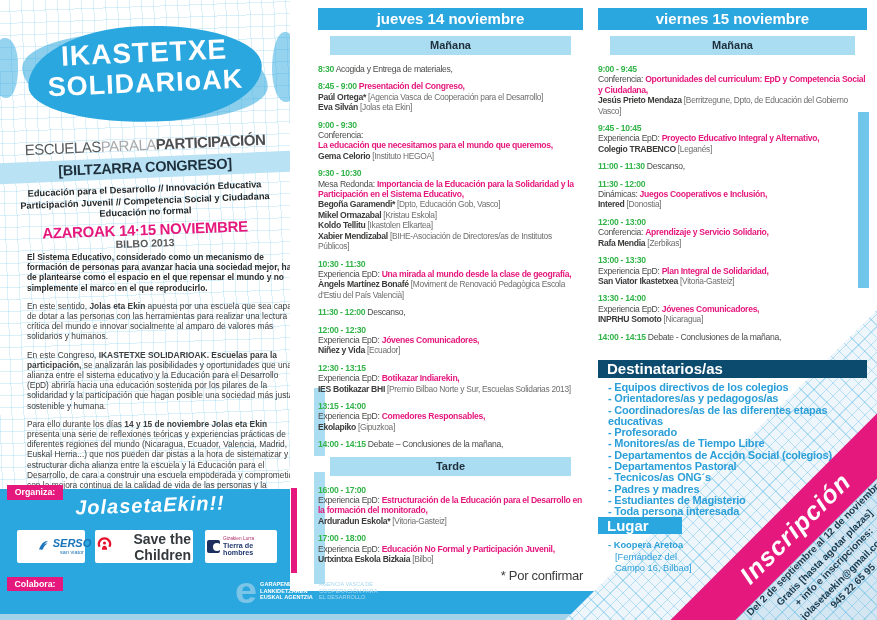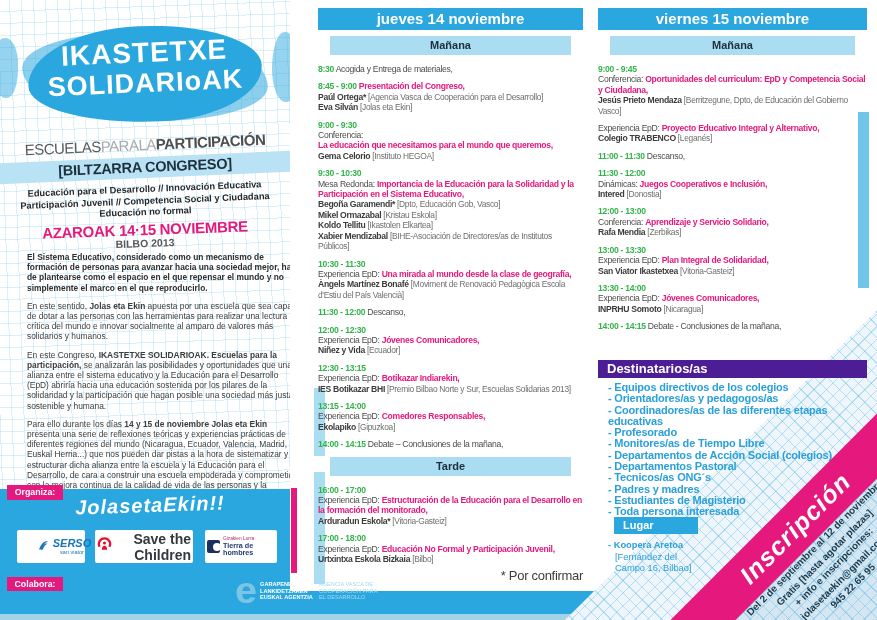--- a/index.html
+++ b/index.html
@@ -93,26 +93,26 @@
             letter-spacing:-.3px;color:#4c4c4b;}
   .section-band{margin:0 12px 9px 12px;height:19px;background:#aadcf2;color:#1e2f3c;font-weight:bold;
                 font-size:11px;text-align:center;line-height:19px;letter-spacing:0;}
   .session{margin:0 0 7px 0;}
   .time{color:#33b44a;font-weight:bold;}
   .stitle{color:#e5187d;font-weight:bold;}
   .sprefix{color:#4c4c4b;}
   .pname{color:#3c3c3b;font-weight:bold;}
   .paffil{color:#6e6e6d;font-size:8.4px;}
   .footnote{text-align:right;font-size:13px;color:#3c3c3b;margin-top:0;}
-  .dest-band{position:absolute;top:360px;left:0;right:0;height:18px;background:#4c1d95;color:#fff;
-             font-weight:bold;font-size:13px;line-height:18px;padding-left:9px;box-sizing:border-box;}
+  .dest-band{position:absolute;top:360px;left:0;right:0;height:18px;background:#0c4a6e;color:#fff;
+             font-weight:bold;font-size:15px;line-height:18px;padding-left:9px;box-sizing:border-box;}
   .dest-list{position:absolute;top:382px;left:10px;width:250px;color:#2b9fd8;font-weight:bold;
              font-size:11px;line-height:11.3px;letter-spacing:-.2px;}
-  .lugar-band{position:absolute;top:517px;left:16px;width:84px;height:17px;background:#2ba7df;color:#fff;
-              font-weight:bold;font-size:11px;line-height:17px;padding-left:9px;box-sizing:border-box;}
+  .lugar-band{position:absolute;top:517px;left:0;width:84px;height:17px;background:#2ba7df;color:#fff;
+              font-weight:bold;font-size:15px;line-height:17px;padding-left:9px;box-sizing:border-box;}
   .venue{position:absolute;top:540px;left:10px;color:#2b9fd8;font-size:9.3px;line-height:11.5px;}
   .vbold{font-weight:bold;}
   .vind{padding-left:7px;}
 </style>
 </head>
 <body>
 
 <div id="page">
 
   <div class="left-panel">
@@ -265,20 +265,21 @@
   <div class="day-col" id="day1">
     <div class="day-header">viernes 15 noviembre</div>
     <div class="sessions">
         <div class="section-band">Mañana</div>
         <div class="session">
           <div class="sline"><span class="time">9:00 - 9:45</span></div>
           <div class="sline"><span class="sprefix">Conferencia: </span><span class="stitle">Oportunidades del curriculum: EpD y Competencia Social y Ciudadana,</span></div>
           <div class="person"><span class="pname">Jesús Prieto Mendaza</span><span class="paffil"> [Berritzegune, Dpto, de Educación del Gobierno Vasco]</span></div>
         </div>
         <div class="session">
+          <div class="sline"><span class="time">9:45 - 10:45</span></div>
           <div class="sline"><span class="sprefix">Experiencia EpD: </span><span class="stitle">Proyecto Educativo Integral y Alternativo,</span></div>
           <div class="person"><span class="pname">Colegio TRABENCO</span><span class="paffil"> [Leganés]</span></div>
         </div>
         <div class="session">
           <div class="sline"><span class="time">11:00 - 11:30</span><span class="plain"> Descanso,</span></div>
         </div>
         <div class="session">
           <div class="sline"><span class="time">11:30 - 12:00</span></div>
           <div class="sline"><span class="sprefix">Dinámicas: </span><span class="stitle">Juegos Cooperativos e Inclusión,</span></div>
           <div class="person"><span class="pname">Intered</span><span class="paffil"> [Donostia]</span></div>

